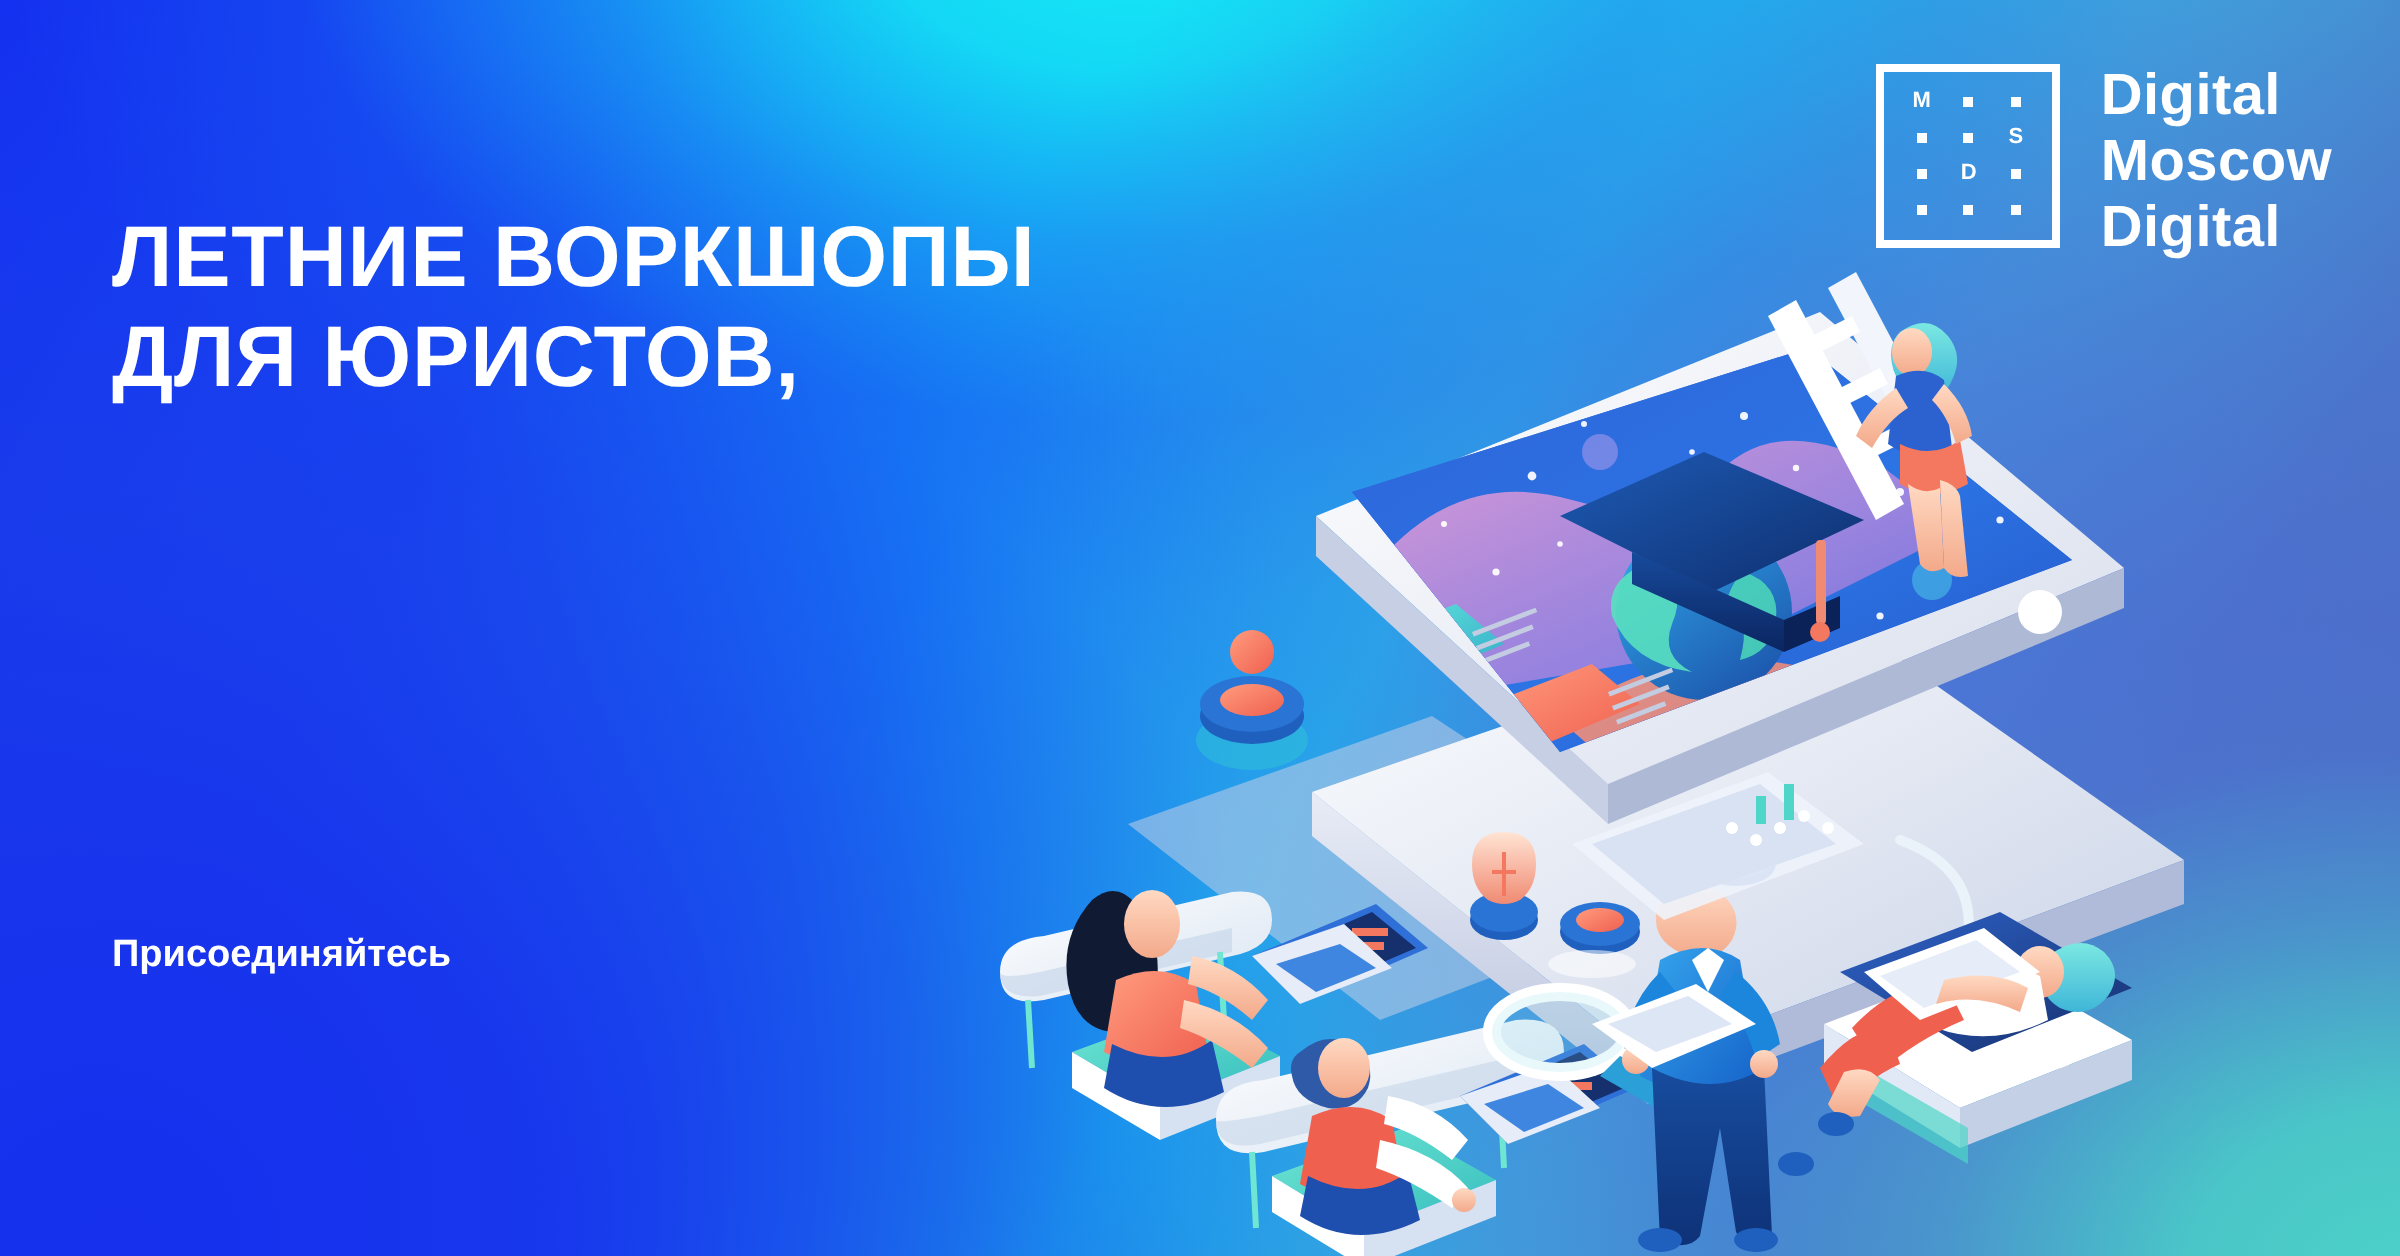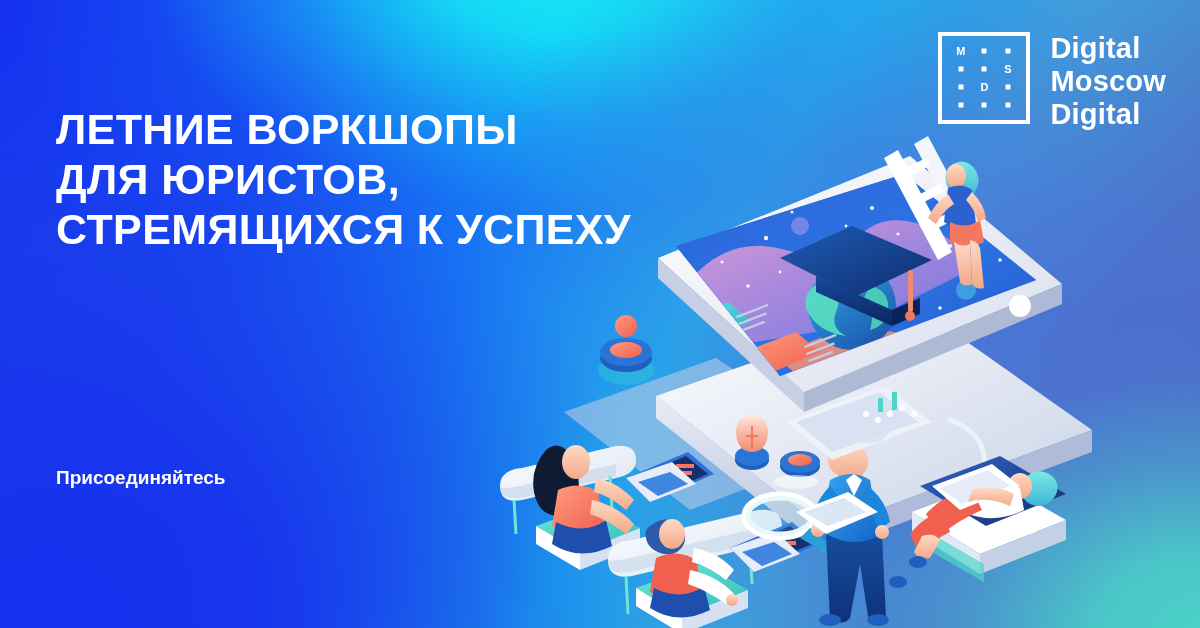--- a/index.html
+++ b/index.html
@@ -460,21 +460,20 @@
         <polygon points="460,358 508,340 530,356 482,374" fill="#E6ECF8"></polygon>
         <path d="M492,360 q24,-6 42,4 l-4,12 q-22,-10 -42,-4 Z" fill="url(#gSkin)"></path>
       </g>
     </svg>
   </div>
 
   <div class="copy">
     <h1 class="headline">
       <span>ЛЕТНИЕ ВОРКШОПЫ</span>
       <span>ДЛЯ ЮРИСТОВ,</span>
-      <span>СТРЕМЯЩИХСЯ К УСПЕХУ</span>
     </h1>
 
 
     <div class="footer-copy">
       <span>Присоединяйтесь</span>
     </div>
   </div>
 
   <div class="logo">
     <div class="logo-mark" id="logo-mark">

